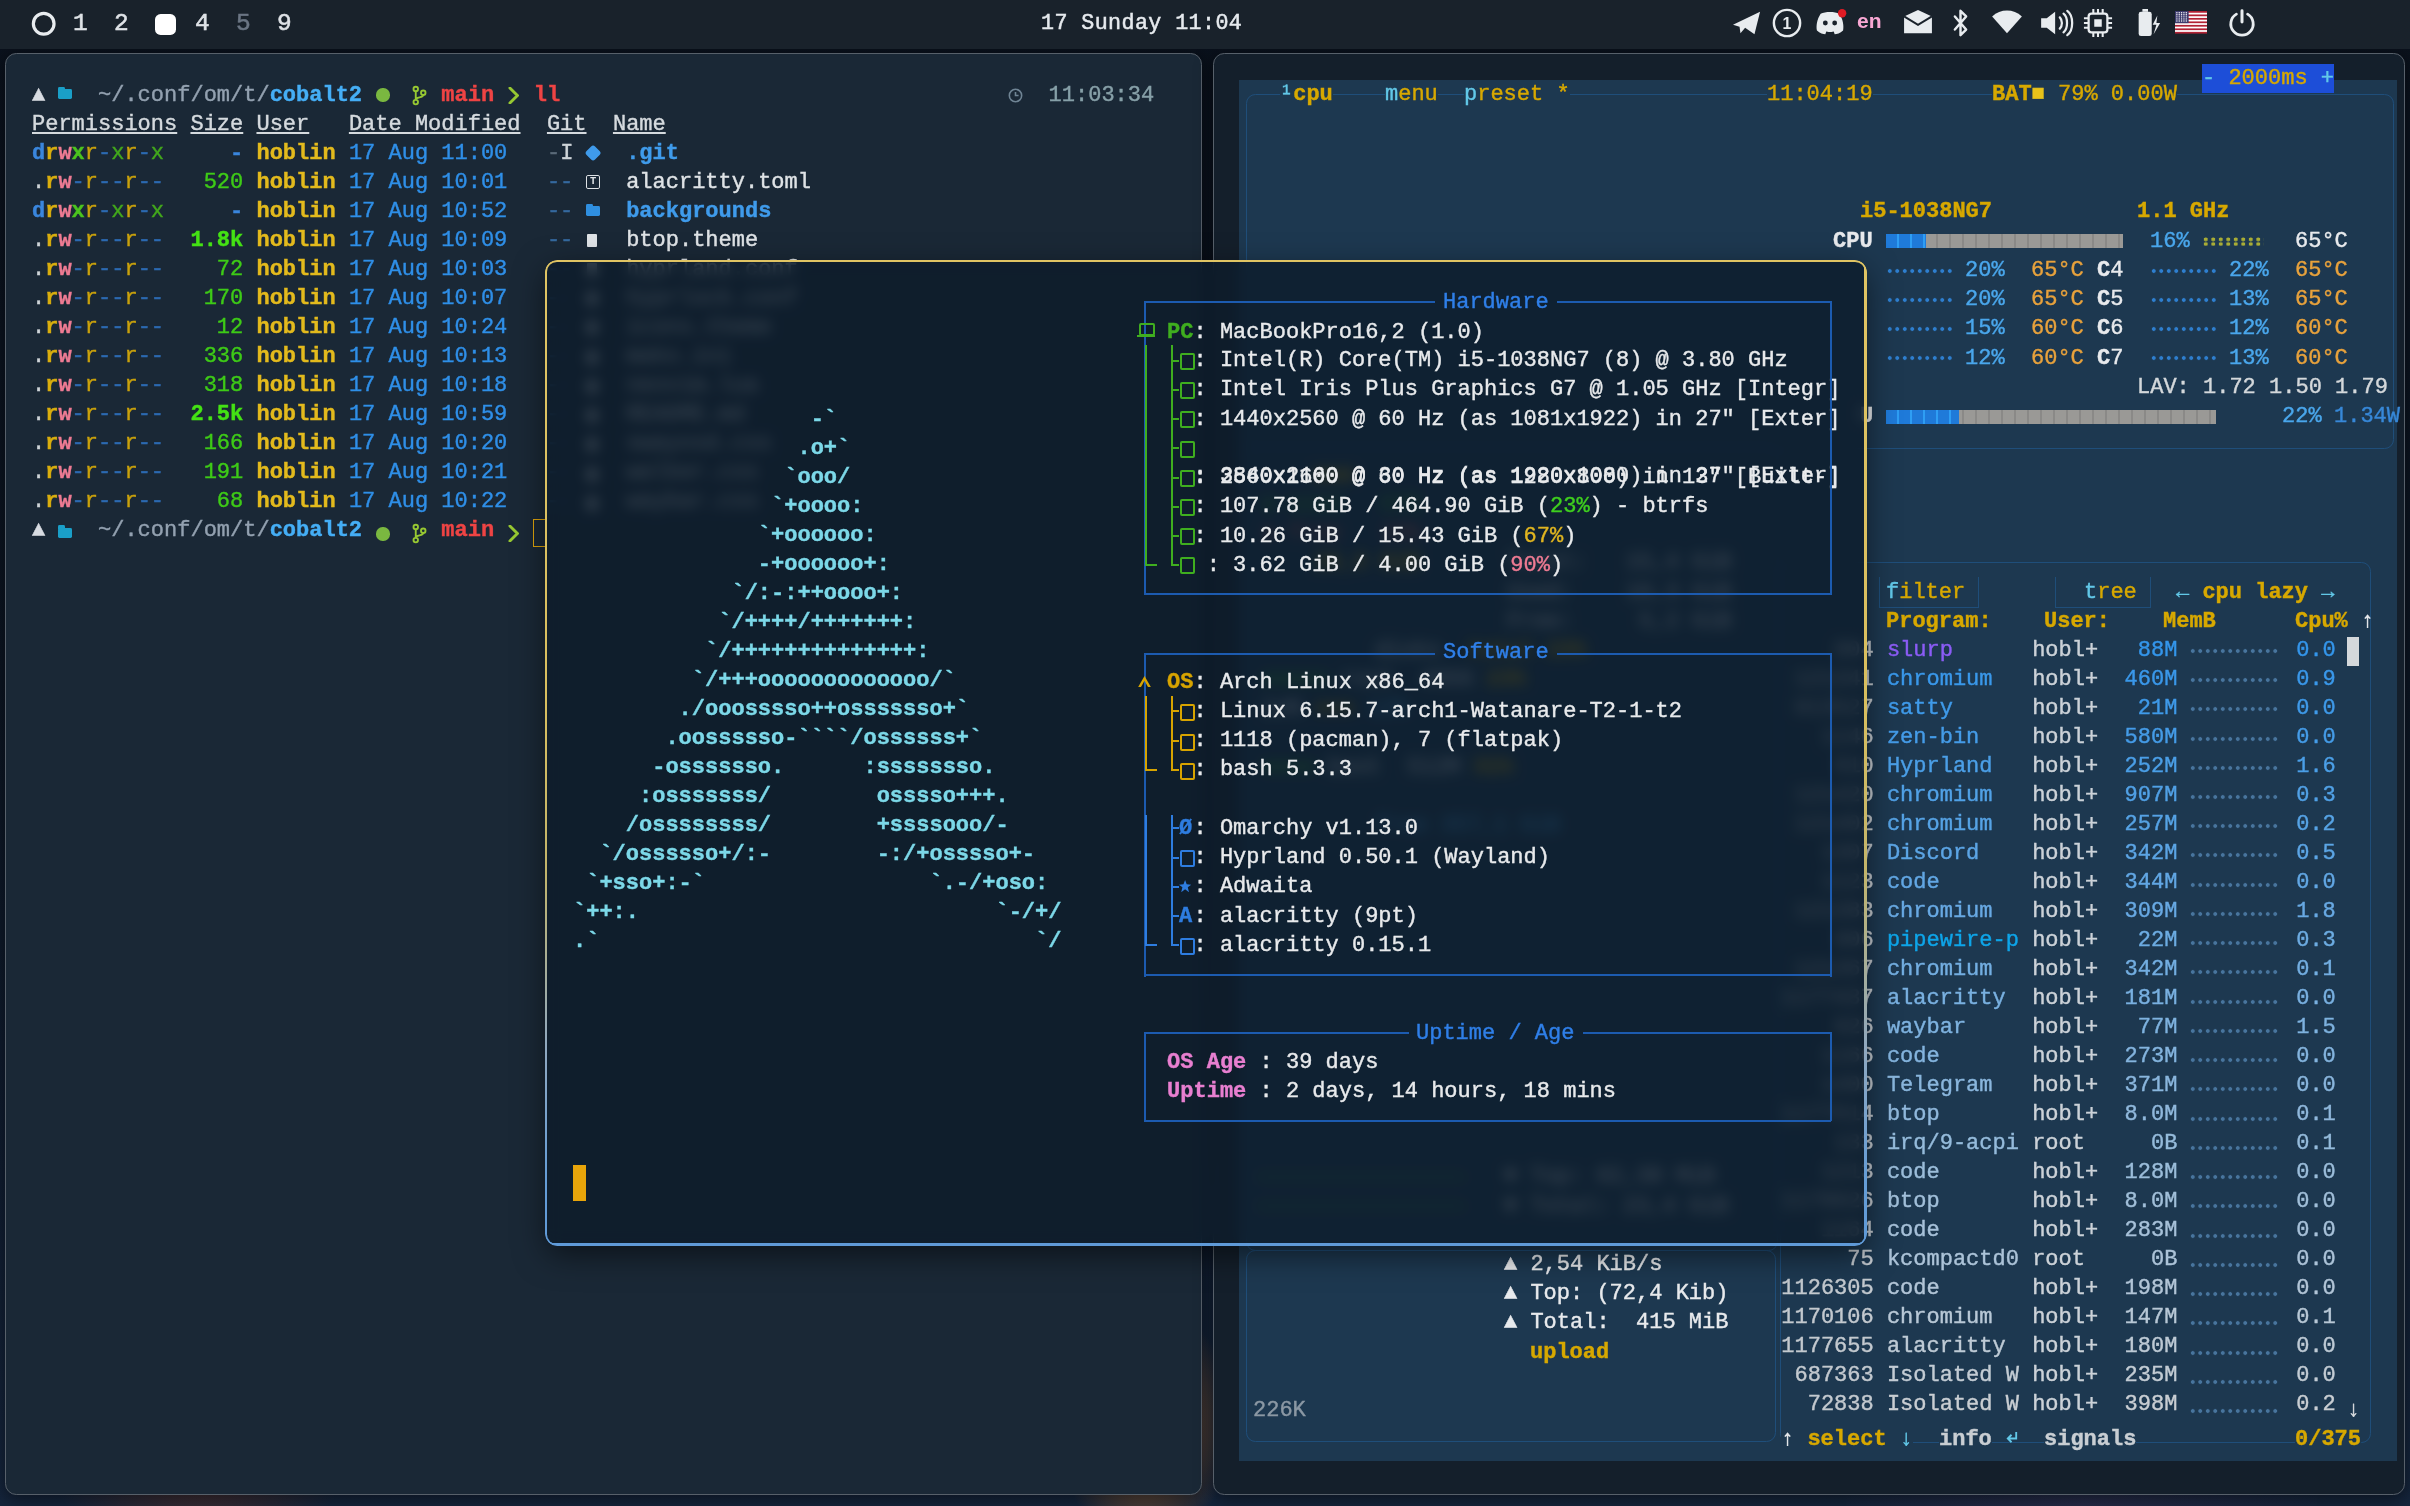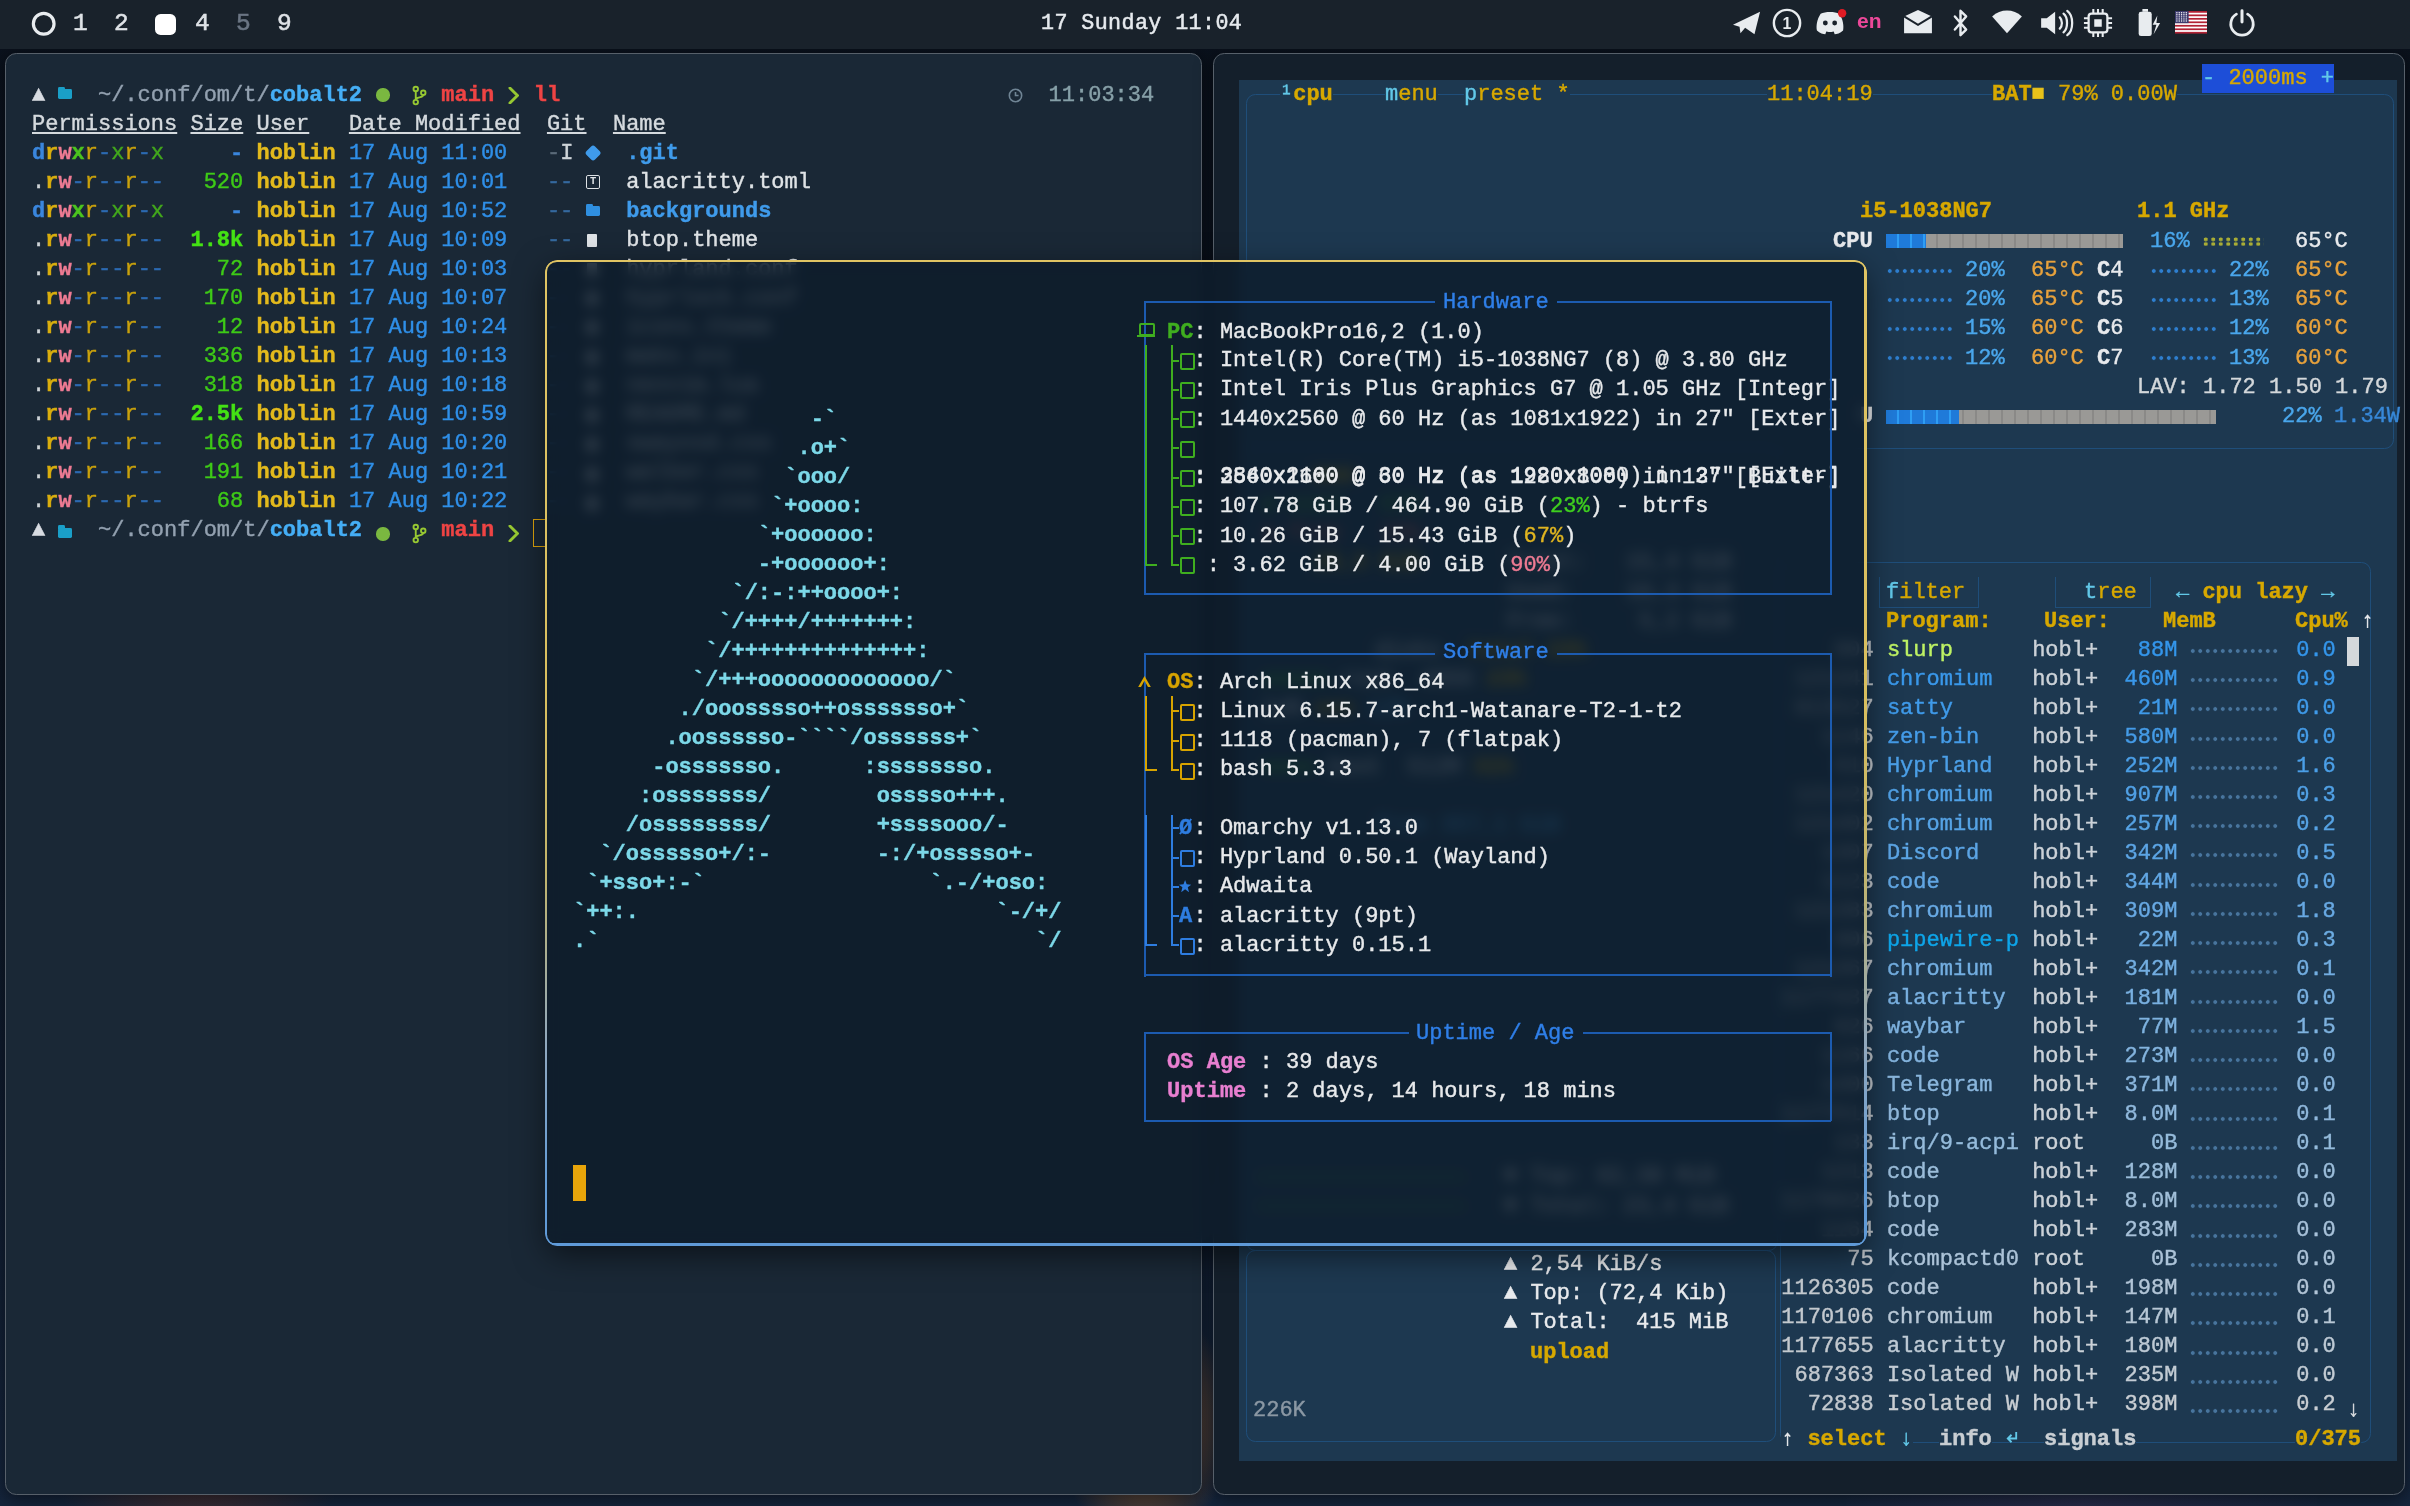--- a/index.html
+++ b/index.html
@@ -170,21 +170,21 @@
 <div class="abs" style="left:1780px;top:562px;width:589px;height:879px;border:1.9px solid #1f4e7a;border-radius:9.4px;"></div>
 <div class="t" style="left:1886px;top:578px;"><span class="cyn">f</span><span class="gold">ilter</span></div>
 <div class="t" style="left:2084px;top:578px;"><span class="cyn">t</span><span class="gold">ree</span></div>
 <div class="t" style="left:2176px;top:578px;background:#1d3850;"><span class="cyn">←</span><span class="goldb"> cpu lazy </span><span class="cyn">→</span></div>
 <div class="abs" style="left:1879px;top:577px;width:98px;height:30px;border:1.4px solid #1f4e7a;border-top:none;"></div>
 <div class="abs" style="left:2055px;top:577px;width:94px;height:30px;border:1.4px solid #1f4e7a;border-top:none;"></div>
 <div class="t" style="left:1886px;top:607px;"><span class="goldb">Program:</span></div>
 <div class="t" style="left:2044px;top:607px;"><span class="goldb">User:</span></div>
 <div class="t" style="left:2163px;top:607px;"><span class="goldb">MemB</span></div>
 <div class="t" style="left:2295px;top:607px;"><span class="goldb">Cpu%</span> <span class="wh">↑</span></div>
-<pre class="abs" style="left:1240px;top:636px;"><span class="pid">                                             904</span> <span style="color:#bef264">slurp     </span> <span class="pus">hobl+</span><span style="color:#3496eb">   88M</span>        <span style="color:#3496eb"> 0.0</span>
+<pre class="abs" style="left:1240px;top:636px;"><span class="pid">                                             904</span> <span style="color:#8b5cf6">slurp     </span> <span class="pus">hobl+</span><span style="color:#3496eb">   88M</span>        <span style="color:#3496eb"> 0.0</span>
 <span class="pid">                                          121341</span> <span style="color:#3a98ea">chromium  </span> <span class="pus">hobl+</span><span style="color:#3a98ea">  460M</span>        <span style="color:#3a98ea"> 0.9</span>
 <span class="pid">                                          913527</span> <span style="color:#3f9ae9">satty     </span> <span class="pus">hobl+</span><span style="color:#3f9ae9">   21M</span>        <span style="color:#3f9ae9"> 0.0</span>
 <span class="pid">                                            1146</span> <span style="color:#459ce8">zen-bin   </span> <span class="pus">hobl+</span><span style="color:#459ce8">  580M</span>        <span style="color:#459ce8"> 0.0</span>
 <span class="pid">                                             910</span> <span style="color:#4b9fe7">Hyprland  </span> <span class="pus">hobl+</span><span style="color:#4b9fe7">  252M</span>        <span style="color:#4b9fe7"> 1.6</span>
 <span class="pid">                                          121420</span> <span style="color:#51a1e6">chromium  </span> <span class="pus">hobl+</span><span style="color:#51a1e6">  907M</span>        <span style="color:#51a1e6"> 0.3</span>
 <span class="pid">                                          121402</span> <span style="color:#56a3e5">chromium  </span> <span class="pus">hobl+</span><span style="color:#56a3e5">  257M</span>        <span style="color:#56a3e5"> 0.2</span>
 <span class="pid">                                            1307</span> <span style="color:#5ca5e5">Discord   </span> <span class="pus">hobl+</span><span style="color:#5ca5e5">  342M</span>        <span style="color:#5ca5e5"> 0.5</span>
 <span class="pid">                                            1123</span> <span style="color:#62a7e4">code      </span> <span class="pus">hobl+</span><span style="color:#62a7e4">  344M</span>        <span style="color:#62a7e4"> 0.0</span>
 <span class="pid">                                          121383</span> <span style="color:#68a9e3">chromium  </span> <span class="pus">hobl+</span><span style="color:#68a9e3">  309M</span>        <span style="color:#68a9e3"> 1.8</span>
 <span class="pid">                                             906</span> <span style="color:#0ea5e9">pipewire-p</span> <span class="pus">hobl+</span><span style="color:#6dace2">   22M</span>        <span style="color:#6dace2"> 0.3</span>
@@ -362,21 +362,21 @@
       <circle cx="16" cy="16" r="14" stroke="#e8ecef" stroke-width="2.6" fill="none"></circle>
       <text x="16" y="22" font-size="17" font-family="Liberation Sans" font-weight="bold" fill="#e8ecef" text-anchor="middle">1</text>
     </svg></div>
 <div class="abs" style="left:1813px;top:8.5px;"><svg width="34" height="28" viewBox="0 0 36 30">
       <path d="M8 5 C13 2.5 23 2.5 28 5 C32 11 33 18 32 23 C29 26 25 27 23 27 L22 24 C18 25 18 25 14 24 L13 27 C11 27 7 26 4 23 C3 18 4 11 8 5 Z" fill="#e8ecef"></path>
       <circle cx="13" cy="15" r="2.6" fill="#19222b"></circle>
       <circle cx="23" cy="15" r="2.6" fill="#19222b"></circle>
       <circle cx="31" cy="4.5" r="4.5" fill="#e01b24"></circle>
     </svg></div>
 <div class="abs" style="left:1857px;top:9.4px;">
-    <div style="font-size:21px;font-weight:bold;color:#ec4899;font-family:Liberation Sans">en</div>
+    <div style="font-size:21px;font-weight:bold;color:#f9a8d4;font-family:Liberation Sans">en</div>
   </div>
 <div class="abs" style="left:1902px;top:9.4px;"><svg width="32" height="26" viewBox="0 0 34 28">
       <path d="M2 8 L17 1 L32 8 L32 26 L2 26 Z" fill="#e8ecef"></path>
       <path d="M2 8 L17 17 L32 8" stroke="#19222b" stroke-width="2.2" fill="none"></path>
     </svg></div>
 <div class="abs" style="left:1951px;top:7.5px;"><svg width="19" height="30" viewBox="0 0 20 32">
       <path d="M4 9 L16 23 L10 29 L10 3 L16 9 L4 23" stroke="#e8ecef" stroke-width="2.6" fill="none" stroke-linejoin="round" stroke-linecap="round"></path>
     </svg></div>
 <div class="abs" style="left:1990px;top:9.4px;"><svg width="34" height="26" viewBox="0 0 36 28">
       <path d="M18 26 L2 8 C11 -0.5 25 -0.5 34 8 Z" fill="#e8ecef"></path>

